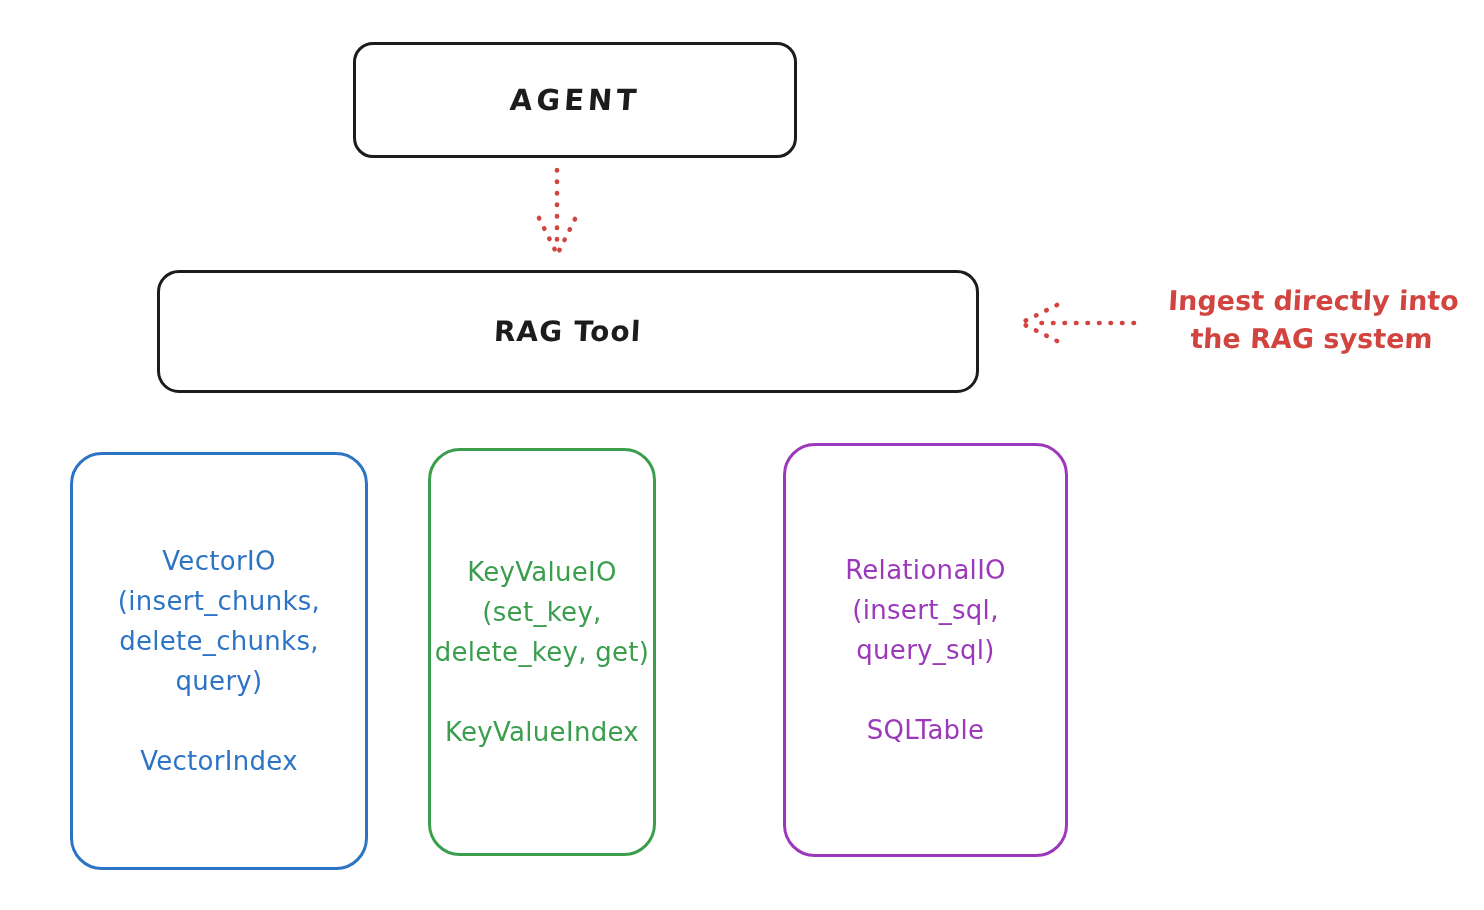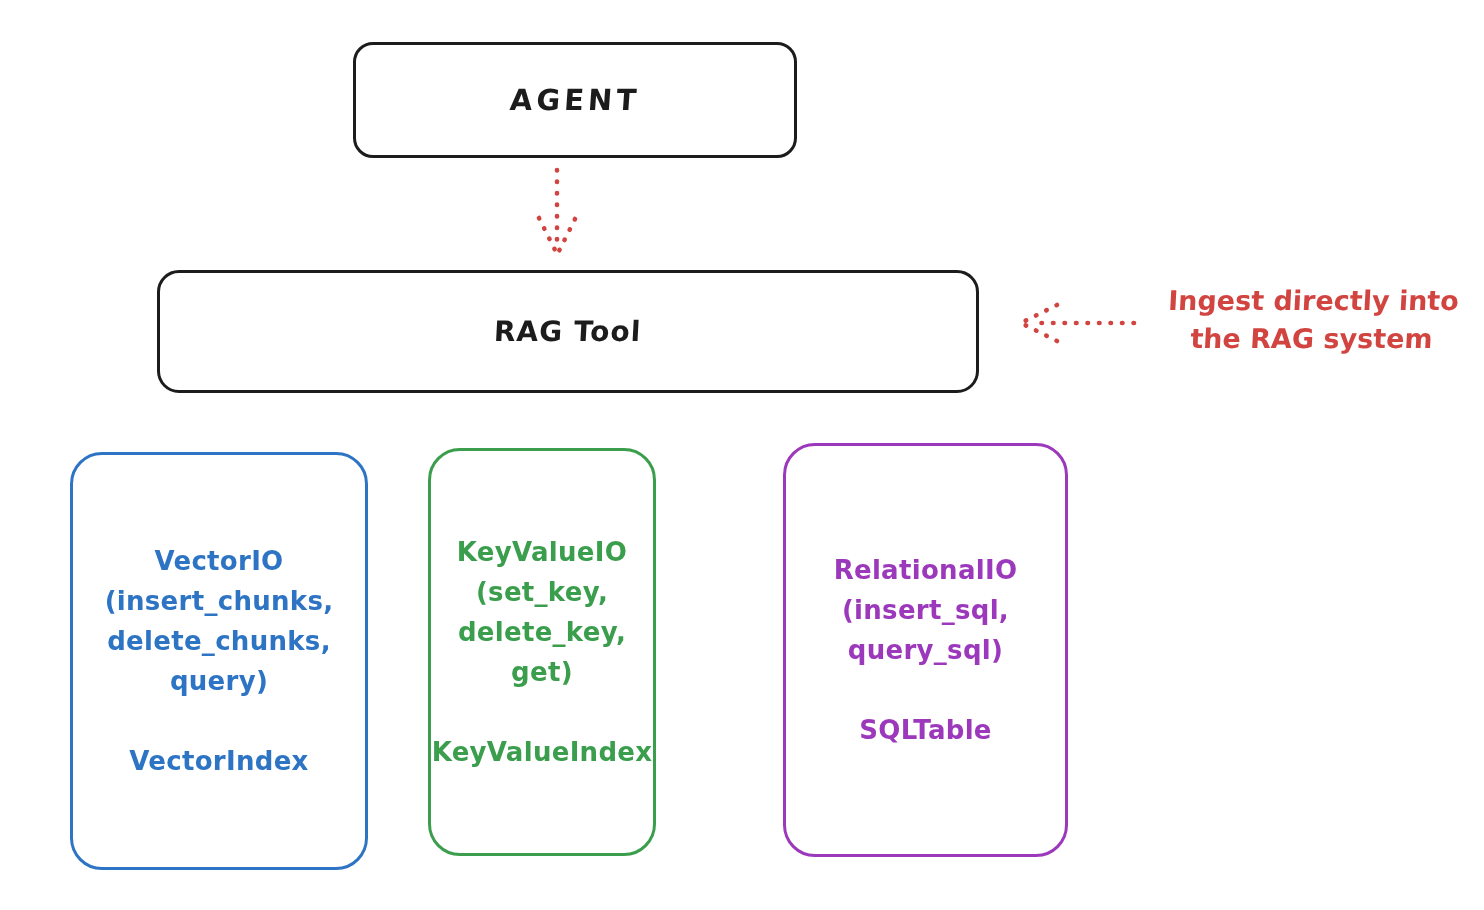--- a/index.html
+++ b/index.html
@@ -48,21 +48,21 @@
     font-size: 28px;
     font-weight: bold;
     letter-spacing: 1px;
     transform: skewX(-3deg);
   }
   .store-box {
     border-width: 3.5px;
     border-style: solid;
     border-radius: 32px;
     font-size: 26px;
-    font-weight: bold;
+    font-weight: normal;
     line-height: 40px;
     white-space: pre-line;
     letter-spacing: 0.3px;
   }
   .store-vector {
     left: 70px; top: 452px;
     width: 298px; height: 418px;
     border-color: #2e74c4;
     color: #2e74c4;
   }

